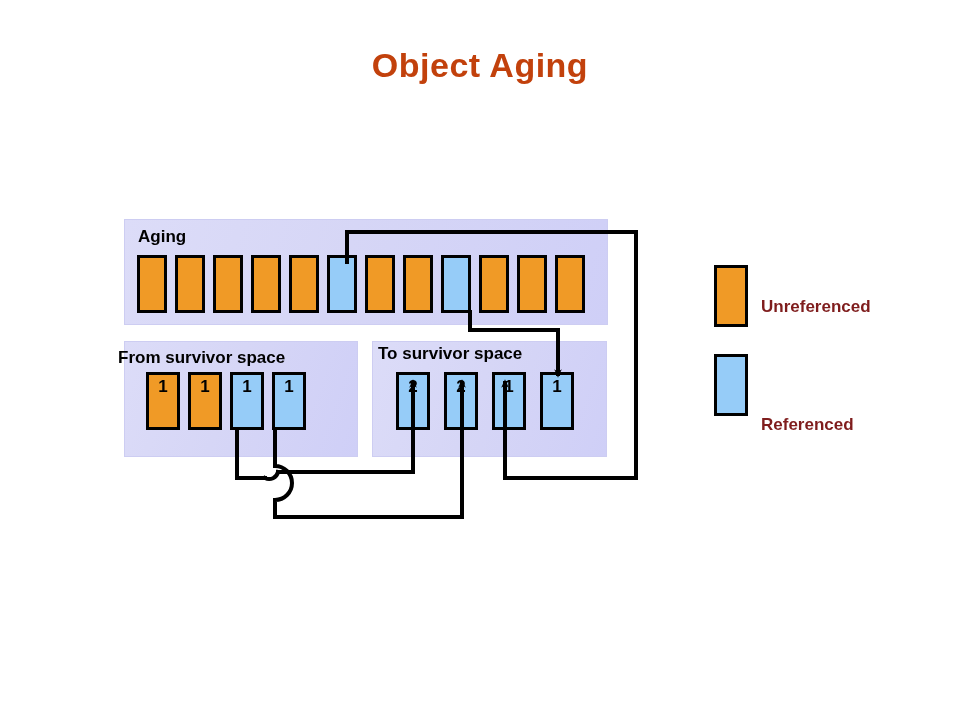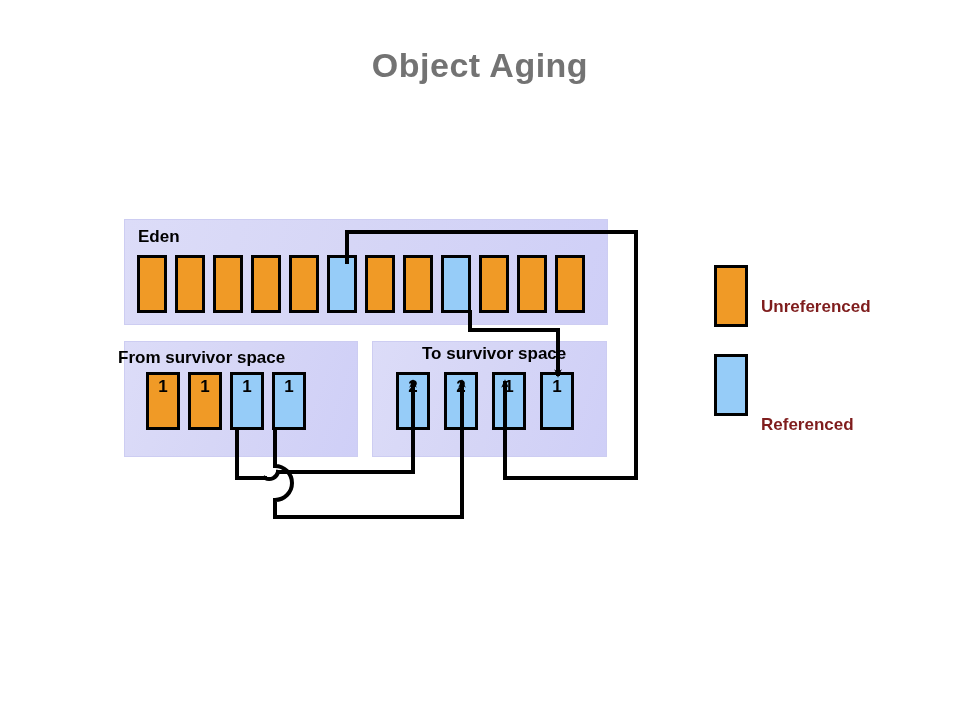--- a/index.html
+++ b/index.html
@@ -9,21 +9,21 @@
     font-family:"Liberation Sans", sans-serif;
     overflow:hidden;
     position:relative;
   }
   #stage{position:absolute;left:0;top:0;width:960px;height:720px;}
 
   
   .title{
     position:absolute;left:0;top:46px;width:960px;
     text-align:center;
-    font-size:34px;font-weight:bold;color:#737373;
+    font-size:34px;font-weight:bold;color:#c2410c;
     letter-spacing:0.5px;
   }
 
   
   .panel{
     position:absolute;
     background:linear-gradient(110deg,#dcdcf8 0%,#d6d6f6 45%,#cfcff7 100%);
     border:1px solid #cdcdf2;
     box-sizing:border-box;
   }
@@ -65,41 +65,41 @@
 </style>
 </head>
 <body>
 
 <div id="stage">
 
   <div class="title">Object Aging</div>
 
   <div id="regions">
       <div class="panel" style="left: 124px; top: 219px; width: 484px; height: 106px;"></div>
-      <div class="panel-label" style="left: 138px; top: 227px;">Eden</div>
+      <div class="panel-label" style="left: 138px; top: 227px;">Aging</div>
       <div class="blk unref" style="left: 137px; top: 255px; width: 30px; height: 58px;"></div>
       <div class="blk unref" style="left: 175px; top: 255px; width: 30px; height: 58px;"></div>
       <div class="blk unref" style="left: 213px; top: 255px; width: 30px; height: 58px;"></div>
       <div class="blk unref" style="left: 251px; top: 255px; width: 30px; height: 58px;"></div>
       <div class="blk unref" style="left: 289px; top: 255px; width: 30px; height: 58px;"></div>
       <div class="blk ref" style="left: 327px; top: 255px; width: 30px; height: 58px;"></div>
       <div class="blk unref" style="left: 365px; top: 255px; width: 30px; height: 58px;"></div>
       <div class="blk unref" style="left: 403px; top: 255px; width: 30px; height: 58px;"></div>
       <div class="blk ref" style="left: 441px; top: 255px; width: 30px; height: 58px;"></div>
       <div class="blk unref" style="left: 479px; top: 255px; width: 30px; height: 58px;"></div>
       <div class="blk unref" style="left: 517px; top: 255px; width: 30px; height: 58px;"></div>
       <div class="blk unref" style="left: 555px; top: 255px; width: 30px; height: 58px;"></div>
       <div class="panel" style="left: 124px; top: 341px; width: 234px; height: 116px;"></div>
       <div class="panel-label" style="left: 118px; top: 348px;">From survivor  space</div>
       <div class="blk unref" style="left: 146px; top: 372px; width: 34px; height: 58px;">1</div>
       <div class="blk unref" style="left: 188px; top: 372px; width: 34px; height: 58px;">1</div>
       <div class="blk ref" style="left: 230px; top: 372px; width: 34px; height: 58px;">1</div>
       <div class="blk ref" style="left: 272px; top: 372px; width: 34px; height: 58px;">1</div>
       <div class="panel" style="left: 372px; top: 341px; width: 235px; height: 116px;"></div>
-      <div class="panel-label" style="left: 378px; top: 344px; margin-left: 44px;">To survivor  space</div>
+      <div class="panel-label" style="left: 378px; top: 344px;">To survivor  space</div>
       <div class="blk ref" style="left: 396px; top: 372px; width: 34px; height: 58px;">2</div>
       <div class="blk ref" style="left: 444px; top: 372px; width: 34px; height: 58px;">2</div>
       <div class="blk ref" style="left: 492px; top: 372px; width: 34px; height: 58px;">1</div>
       <div class="blk ref" style="left: 540px; top: 372px; width: 34px; height: 58px;">1</div>
     </div>
 
   <svg class="wires" viewBox="0 0 960 720">
     <defs>
       <marker id="ah" markerWidth="10" markerHeight="10" refX="5.2" refY="4" orient="auto" markerUnits="userSpaceOnUse">
         <path d="M0.5,0.2 L9,4 L0.5,7.8 L3,4 Z" fill="#000"></path>

